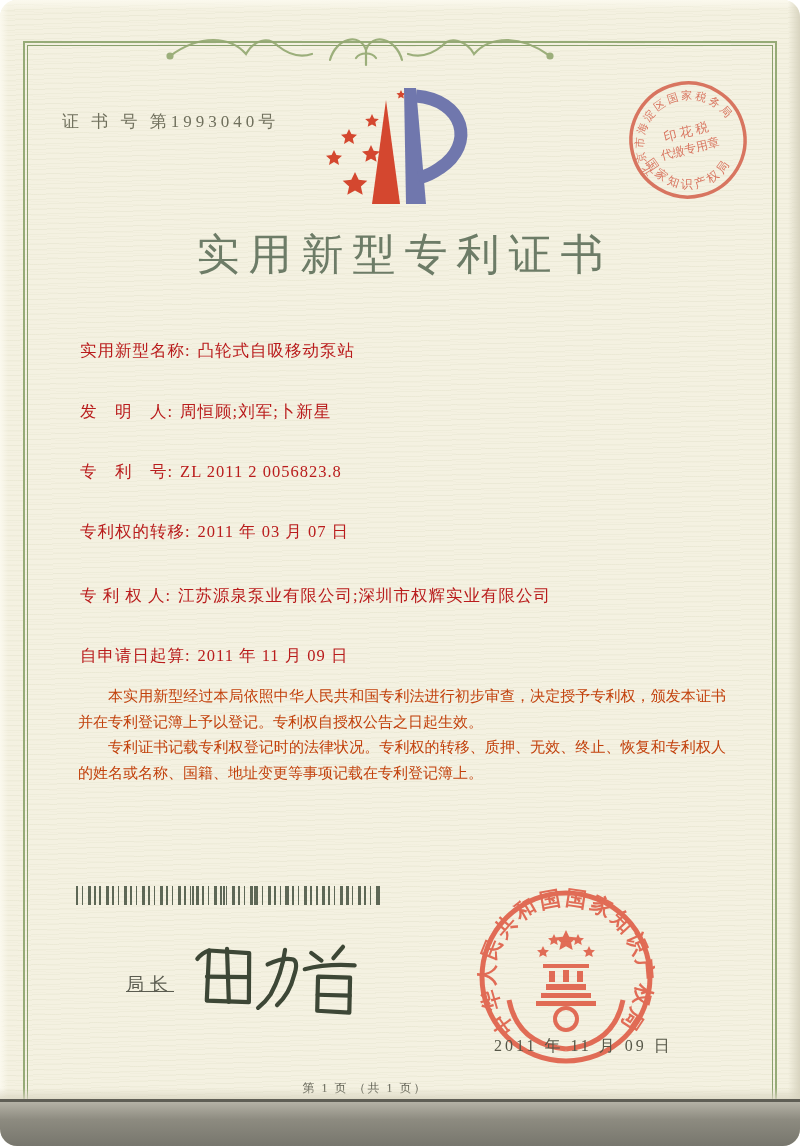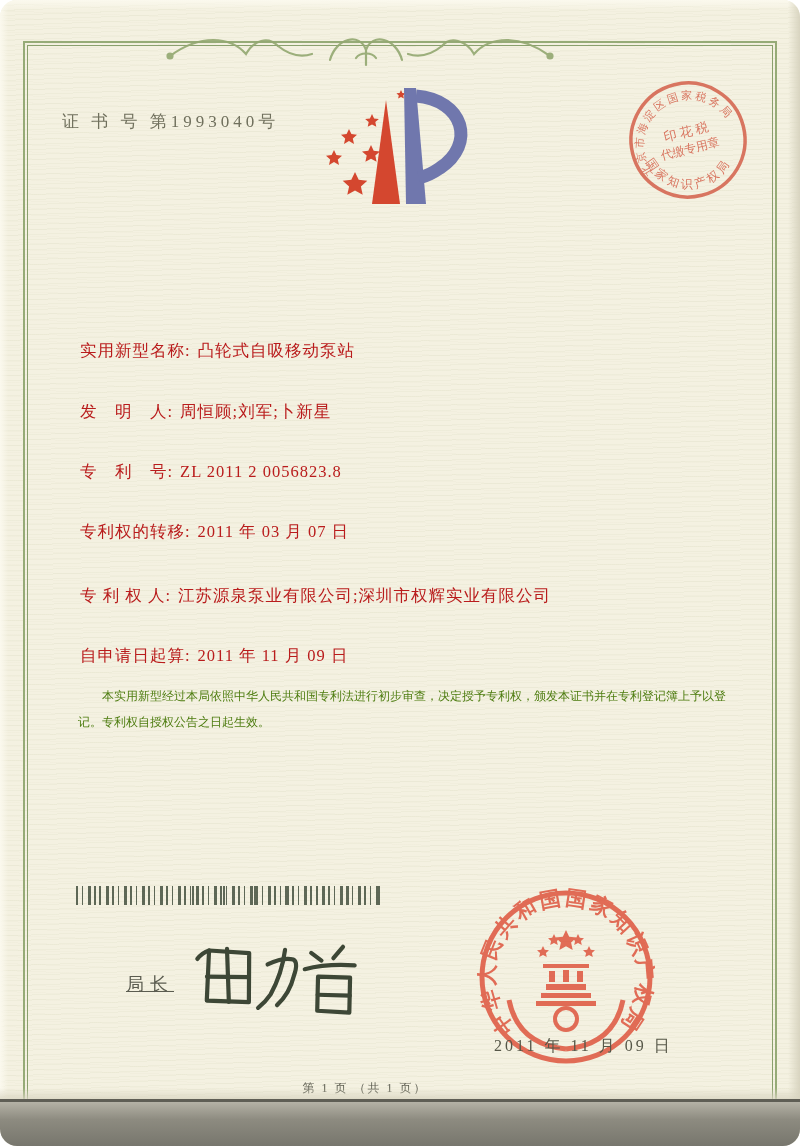--- a/index.html
+++ b/index.html
@@ -12,22 +12,22 @@
   .frame{position:absolute;left:27px;top:45px;width:744px;height:1053px;
     border:1px solid #8aa06d;outline:2px solid #96ab77;outline-offset:2px;}
   .ornament{position:absolute;left:150px;top:20px;}
   .cert-no{position:absolute;left:62px;top:110px;font-size:17px;letter-spacing:4px;color:#70705d;}
   .logo{position:absolute;left:322px;top:84px;}
   .tax-seal{position:absolute;left:626px;top:78px;width:124px;height:124px;transform:rotate(-14deg);opacity:.85;}
   .title{position:absolute;left:0;top:226px;width:100%;margin:0;text-align:center;
     font-size:43px;font-weight:400;letter-spacing:9px;text-indent:9px;color:#6d7c67;}
   .fr{position:absolute;left:80px;font-size:16.5px;letter-spacing:1px;color:#b91c1c;white-space:nowrap;}
   .fr .lab{margin-right:7px;}
-  .paras{position:absolute;left:78px;top:684px;width:648px;font-size:12px;line-height:25.5px;
-    color:#4d7c0f;text-align:justify;}
+  .paras{position:absolute;left:78px;top:684px;width:648px;font-size:15px;line-height:25.5px;
+    color:#c2410c;text-align:justify;}
   .paras p{margin:0;text-indent:2em;}
   .barcode{position:absolute;left:76px;top:886px;width:306px;height:19px;opacity:.82;
     background-image:
       repeating-linear-gradient(90deg,#3e4a39 0 2px,transparent 2px 6px,#3e4a39 6px 7px,transparent 7px 12px,#3e4a39 12px 15px,transparent 15px 18px),
       repeating-linear-gradient(90deg,transparent 0 23px,#3e4a39 23px 25px,transparent 25px 31px);}
   .director{position:absolute;left:126px;top:972px;font-size:18px;letter-spacing:6px;color:#5b5c50;text-decoration:underline;}
   .signature{position:absolute;left:186px;top:924px;transform:rotate(-2deg);}
   .seal{position:absolute;left:477px;top:888px;width:178px;height:178px;opacity:.82;}
   .seal-date{position:absolute;left:494px;top:1036px;font-size:16px;letter-spacing:3px;color:#565748;}
   .footer{position:absolute;left:260px;top:1080px;width:210px;text-align:center;
@@ -92,20 +92,21 @@
       <circle cx="62" cy="62" r="57" stroke="#d4604a" stroke-width="3.5" fill="none"></circle>
       <path id="taxTop" d="M 20,86 A 46,46 0 1 1 104,86" fill="none"></path>
       <path id="taxBot" d="M 16,73 A 47,47 0 0 0 108,73" fill="none"></path>
       <text class="tax-ring-text"><textPath href="#taxTop">北京市海淀区国家税务局</textPath></text>
       <text class="tax-ring-text2"><textPath href="#taxBot">国家知识产权局</textPath></text>
       <text class="tax-center" x="62" y="58" text-anchor="middle" font-size="13">印 花 税</text>
       <text class="tax-center" x="62" y="75" text-anchor="middle" font-size="12">代缴专用章</text>
     </svg>
   </div>
 
+  <h1 class="title">实用新型专利证书</h1>
 
   <div>
     <div class="fr" style="top:340px">
       <span class="lab">实用新型名称:</span><span class="val">凸轮式自吸移动泵站</span>
     </div>
     <div class="fr" style="top:401px">
       <span class="lab">发　明　人:</span><span class="val">周恒顾;刘军;卜新星</span>
     </div>
     <div class="fr" style="top:461px">
       <span class="lab">专　利　号:</span><span class="val">ZL 2011 2 0056823.8</span>
@@ -116,20 +117,21 @@
     <div class="fr" style="top:585px">
       <span class="lab">专 利 权 人:</span><span class="val">江苏源泉泵业有限公司;深圳市权辉实业有限公司</span>
     </div>
     <div class="fr" style="top:645px">
       <span class="lab">自申请日起算:</span><span class="val">2011 年 11 月 09 日</span>
     </div>
   </div>
 
   <div class="paras">
     <p>本实用新型经过本局依照中华人民共和国专利法进行初步审查，决定授予专利权，颁发本证书并在专利登记簿上予以登记。专利权自授权公告之日起生效。</p>
+    <p>专利证书记载专利权登记时的法律状况。专利权的转移、质押、无效、终止、恢复和专利权人的姓名或名称、国籍、地址变更等事项记载在专利登记簿上。</p>
   </div>
 
   <div class="barcode"></div>
 
   <div class="director">局长</div>
 
   <svg class="signature" width="190" height="105" viewBox="0 0 190 105" aria-label="田力普">
     <g stroke="#3d4736" stroke-width="4.2" fill="none" stroke-linecap="round" stroke-linejoin="round">
       <path d="M12,32 Q17,26 24,24"></path>
       <path d="M24,24 L20,74 L62,77 L64,28 L24,24"></path>

